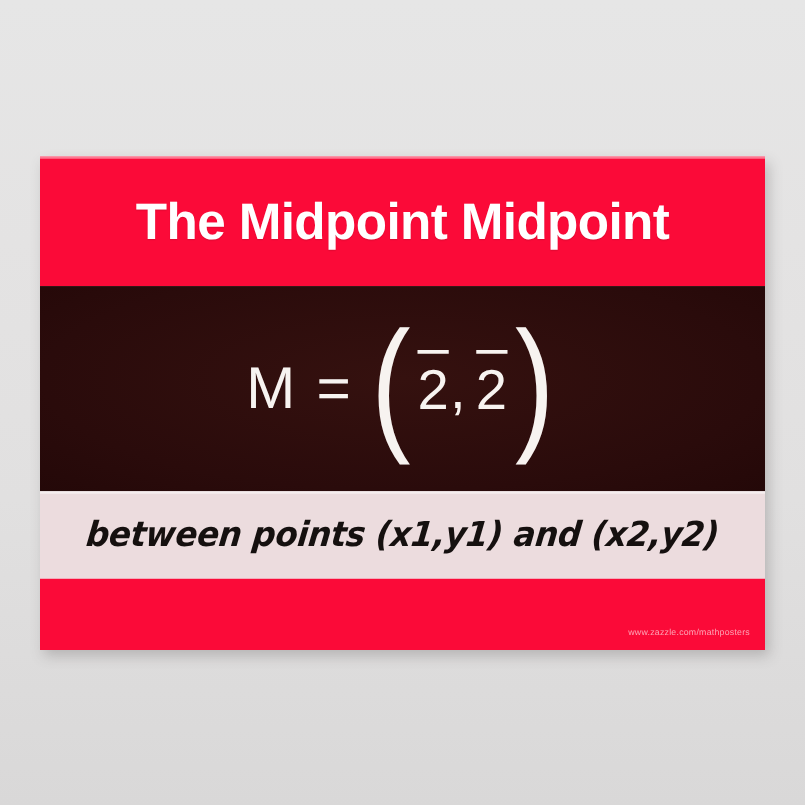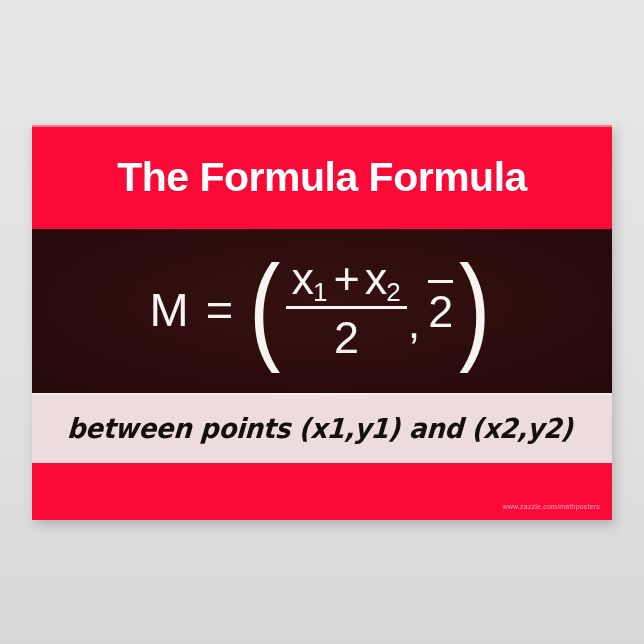--- a/index.html
+++ b/index.html
@@ -196,43 +196,42 @@
 </style>
 </head>
 <body>
 
 <div id="backdrop"></div>
 
 <div id="poster-wrap">
   <div id="poster">
 
     <div class="band-title">
-      <div id="poster-title">The Formula Formula</div>
+      <div id="poster-title">The Midpoint Midpoint</div>
     </div>
 
     <div class="band-formula">
       <div id="formula">
 
         <span class="f-lhs">M =</span>
 
         <span class="paren paren-l">(</span>
-
-        <span class="frac">
-          <span class="num"><span>x</span><span class="sub">1</span><span class="plus">+</span><span>x</span><span class="sub">2</span></span>
-          <span class="bar"></span>
-          <span class="den">2</span>
-        </span>
-
-        <span class="comma">,</span>
 
         <span class="frac">
           <span class="bar"></span>
           <span class="den">2</span>
         </span>
 
+        <span class="comma">,</span>
+
+        <span class="frac">
+          <span class="bar"></span>
+          <span class="den">2</span>
+        </span>
+
         <span class="paren paren-r">)</span>
       </div>
     </div>
 
     <div class="band-sub">
       <div id="poster-subtitle">between points (x1,y1) and (x2,y2)</div>
     </div>
 
     <div class="band-footer">
       <div id="watermark">www.zazzle.com/mathposters</div>

